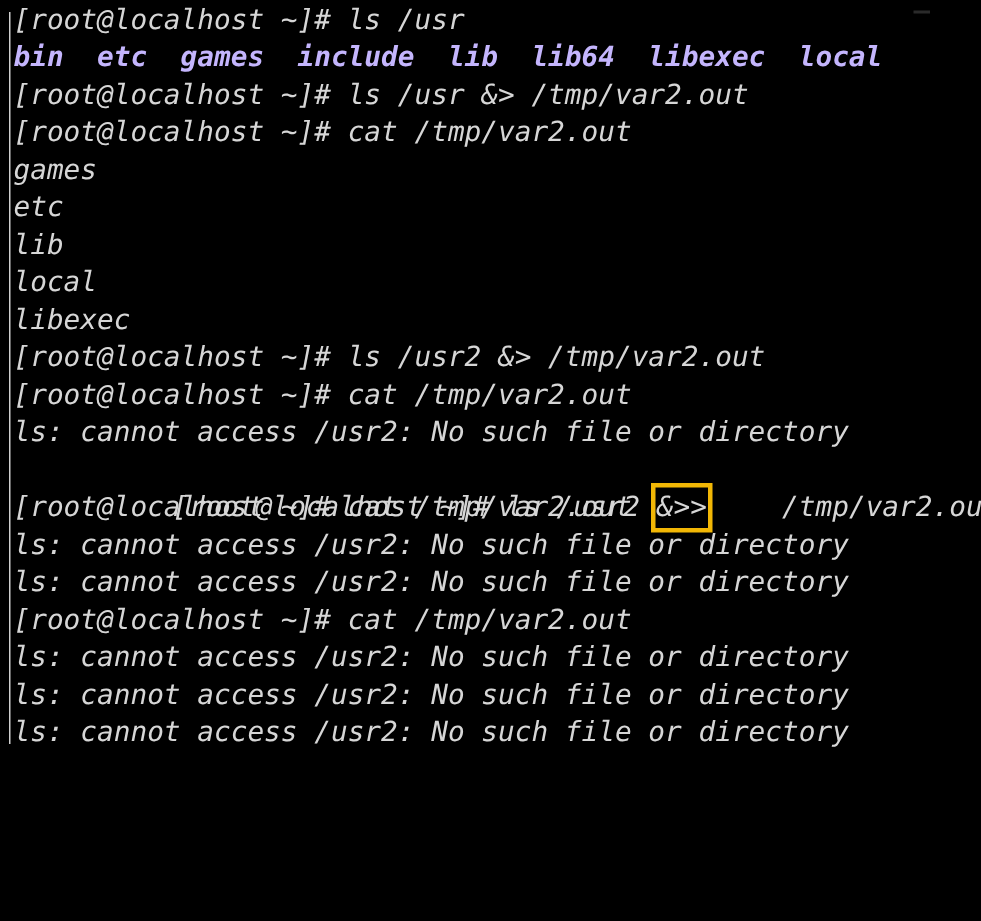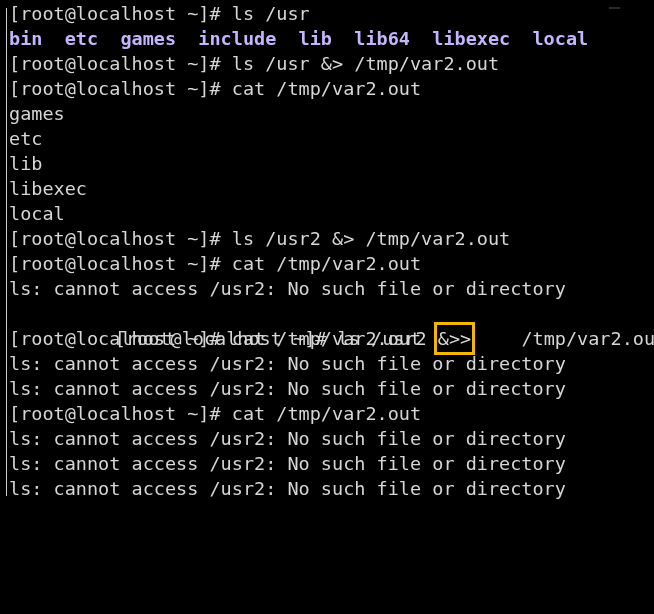--- a/index.html
+++ b/index.html
@@ -10,20 +10,21 @@
   #terminal {
     position: relative;
     width: 654px;
     height: 614px;
     background: #000000;
     overflow: hidden;
     font-family: "DejaVu Sans Mono", "Liberation Mono", monospace;
     font-size: 18.5px;
     line-height: 25px;
     letter-spacing: 0px;
+    font-style: italic;
   }
   
   #left-rule {
     position: absolute;
     left: 6px;
     top: 8px;
     width: 1px;
     height: 488px;
     background: #cfcfcf;
   }
@@ -77,22 +78,22 @@
 
   <div id="screen">
 
     <div class="line">[root@localhost ~]# ls /usr</div>
     <div class="line dirs">bin  etc  games  include  lib  lib64  libexec  local</div>
     <div class="line">[root@localhost ~]# ls /usr &amp;&gt; /tmp/var2.out</div>
     <div class="line">[root@localhost ~]# cat /tmp/var2.out</div>
     <div class="line">games</div>
     <div class="line">etc</div>
     <div class="line">lib</div>
+    <div class="line">local</div>
     <div class="line">libexec</div>
-    <div class="line">local</div>
     <div class="line">[root@localhost ~]# ls /usr2 &amp;&gt; /tmp/var2.out</div>
     <div class="line">[root@localhost ~]# cat /tmp/var2.out</div>
     <div class="line">ls: cannot access /usr2: No such file or directory</div>
 
     <div class="line">
       <span class="seg">[root@localhost ~]# ls /usr2 </span><span class="box orange">&amp;&gt;&gt;</span><span class="seg"> /tmp/var2.out</span>
     </div>
 
     <div class="line">[root@localhost ~]# cat /tmp/var2.out</div>
     <div class="line">ls: cannot access /usr2: No such file or directory</div>

